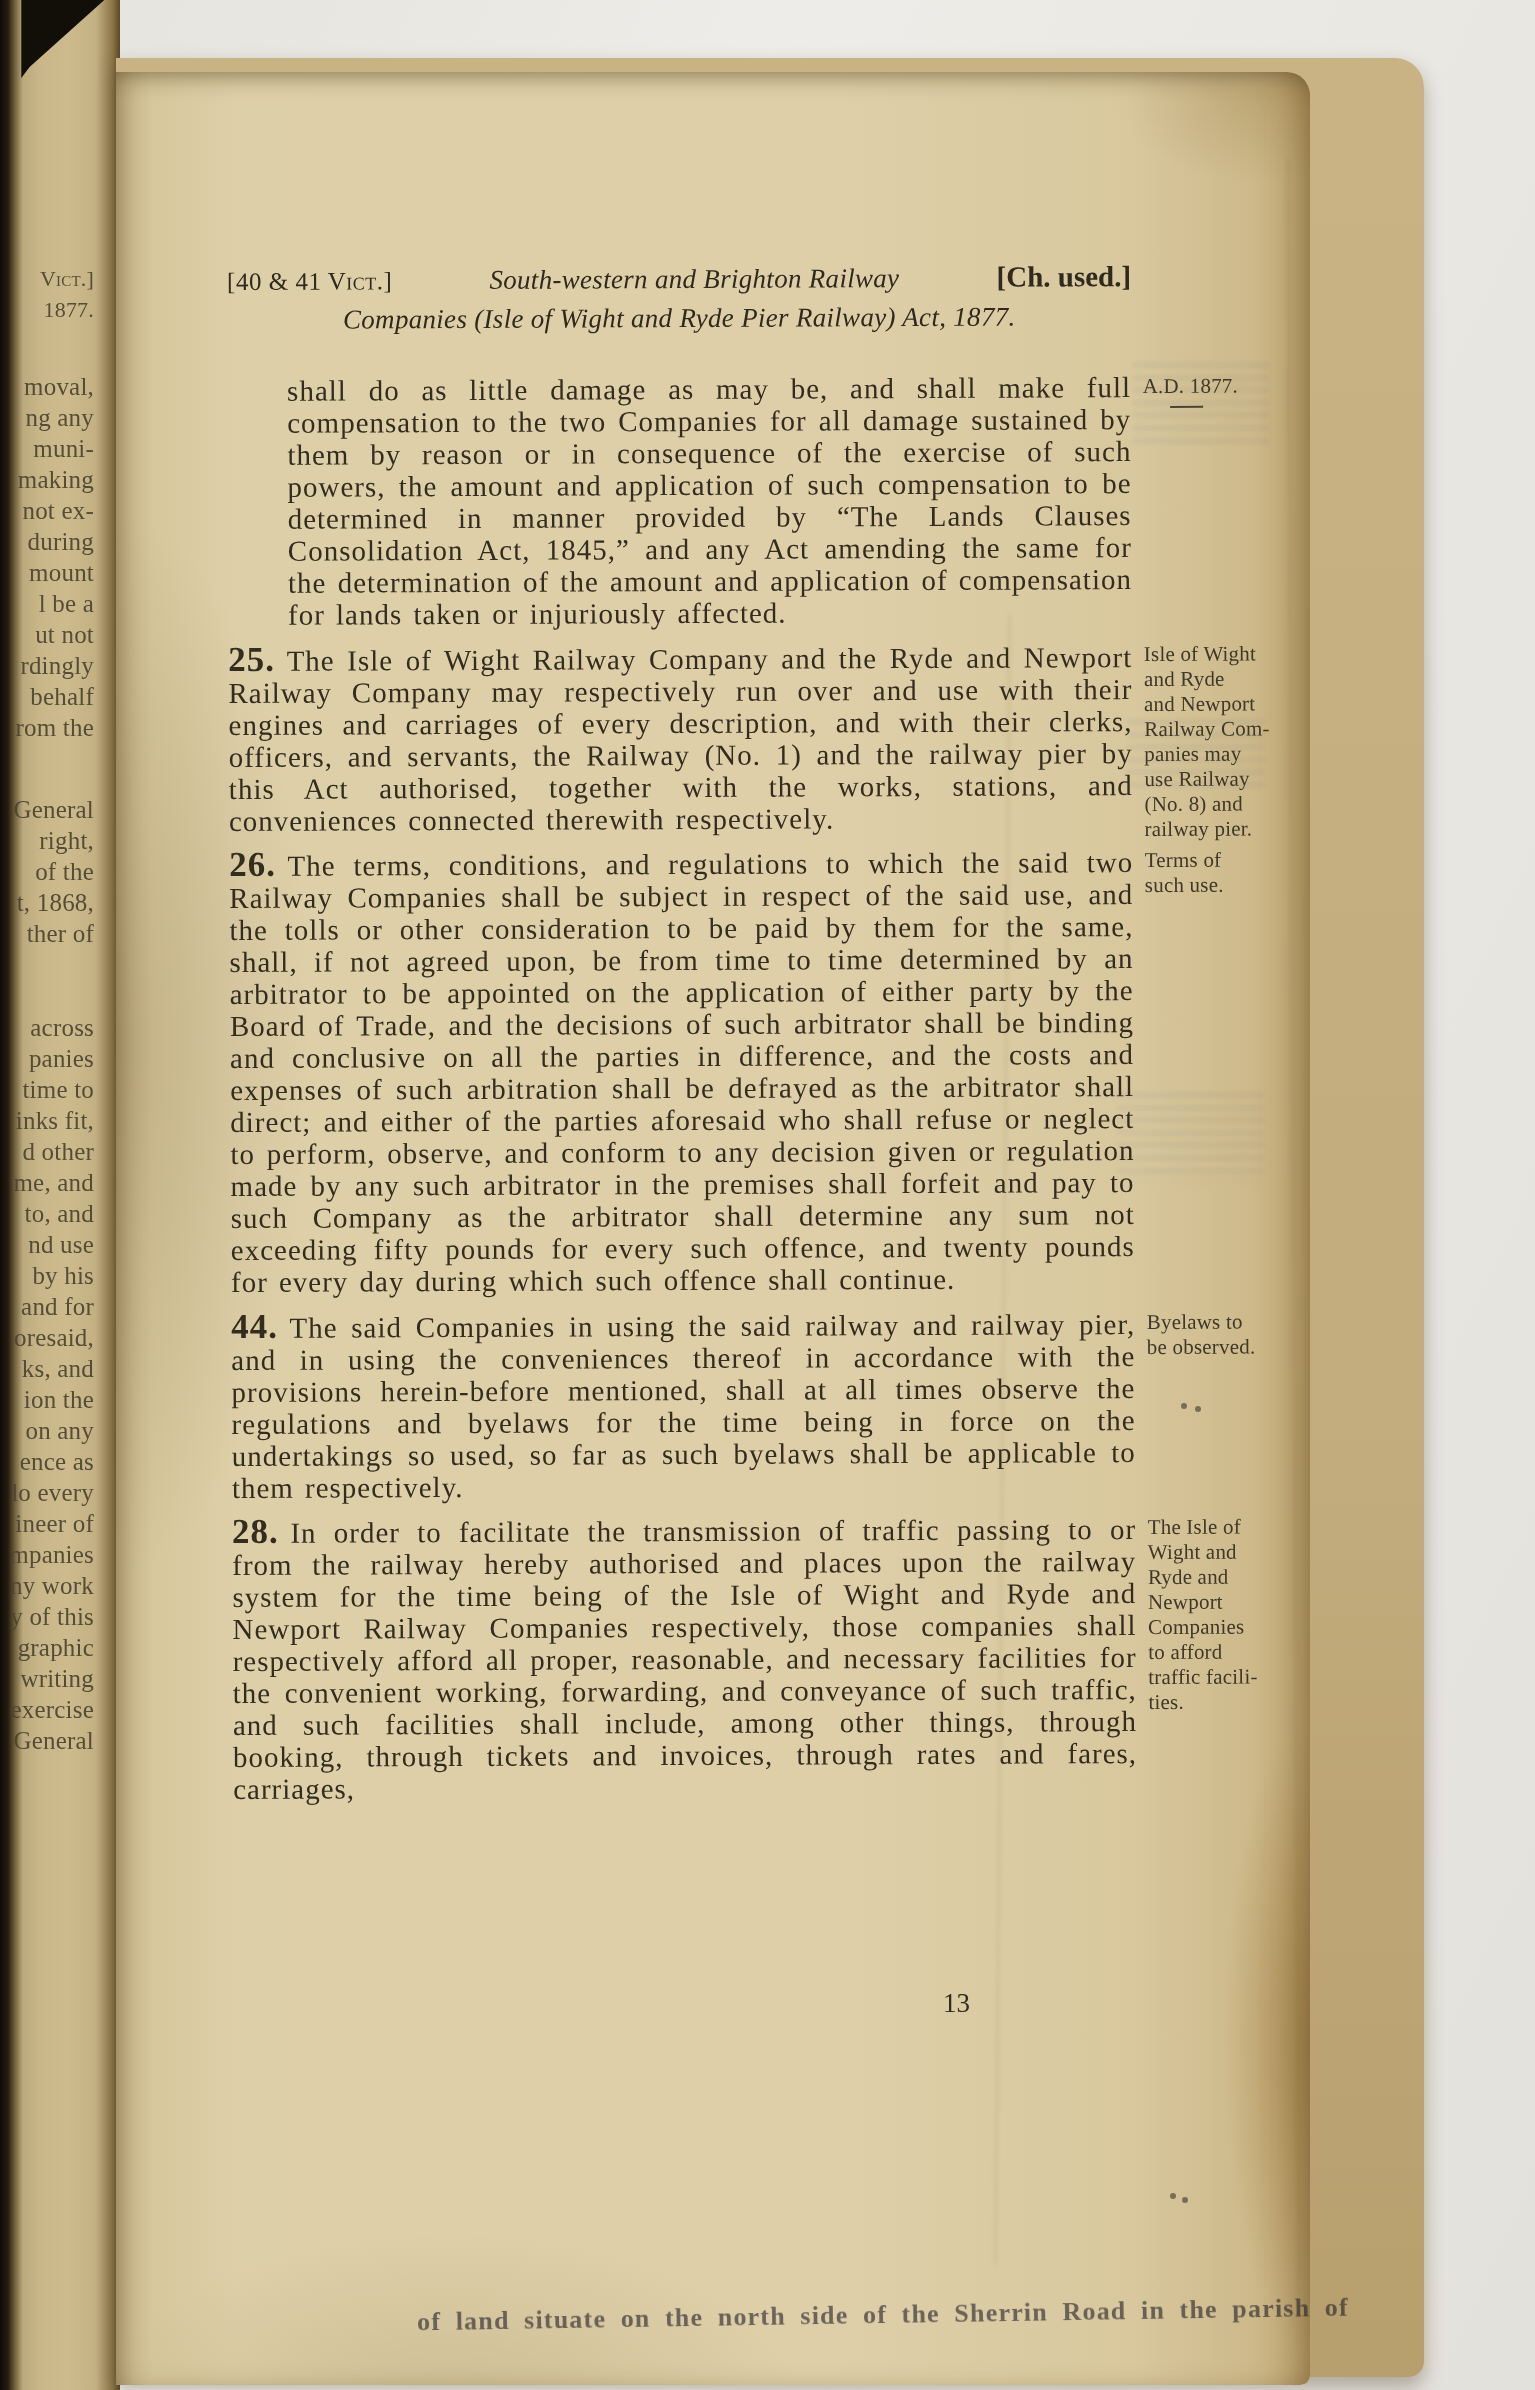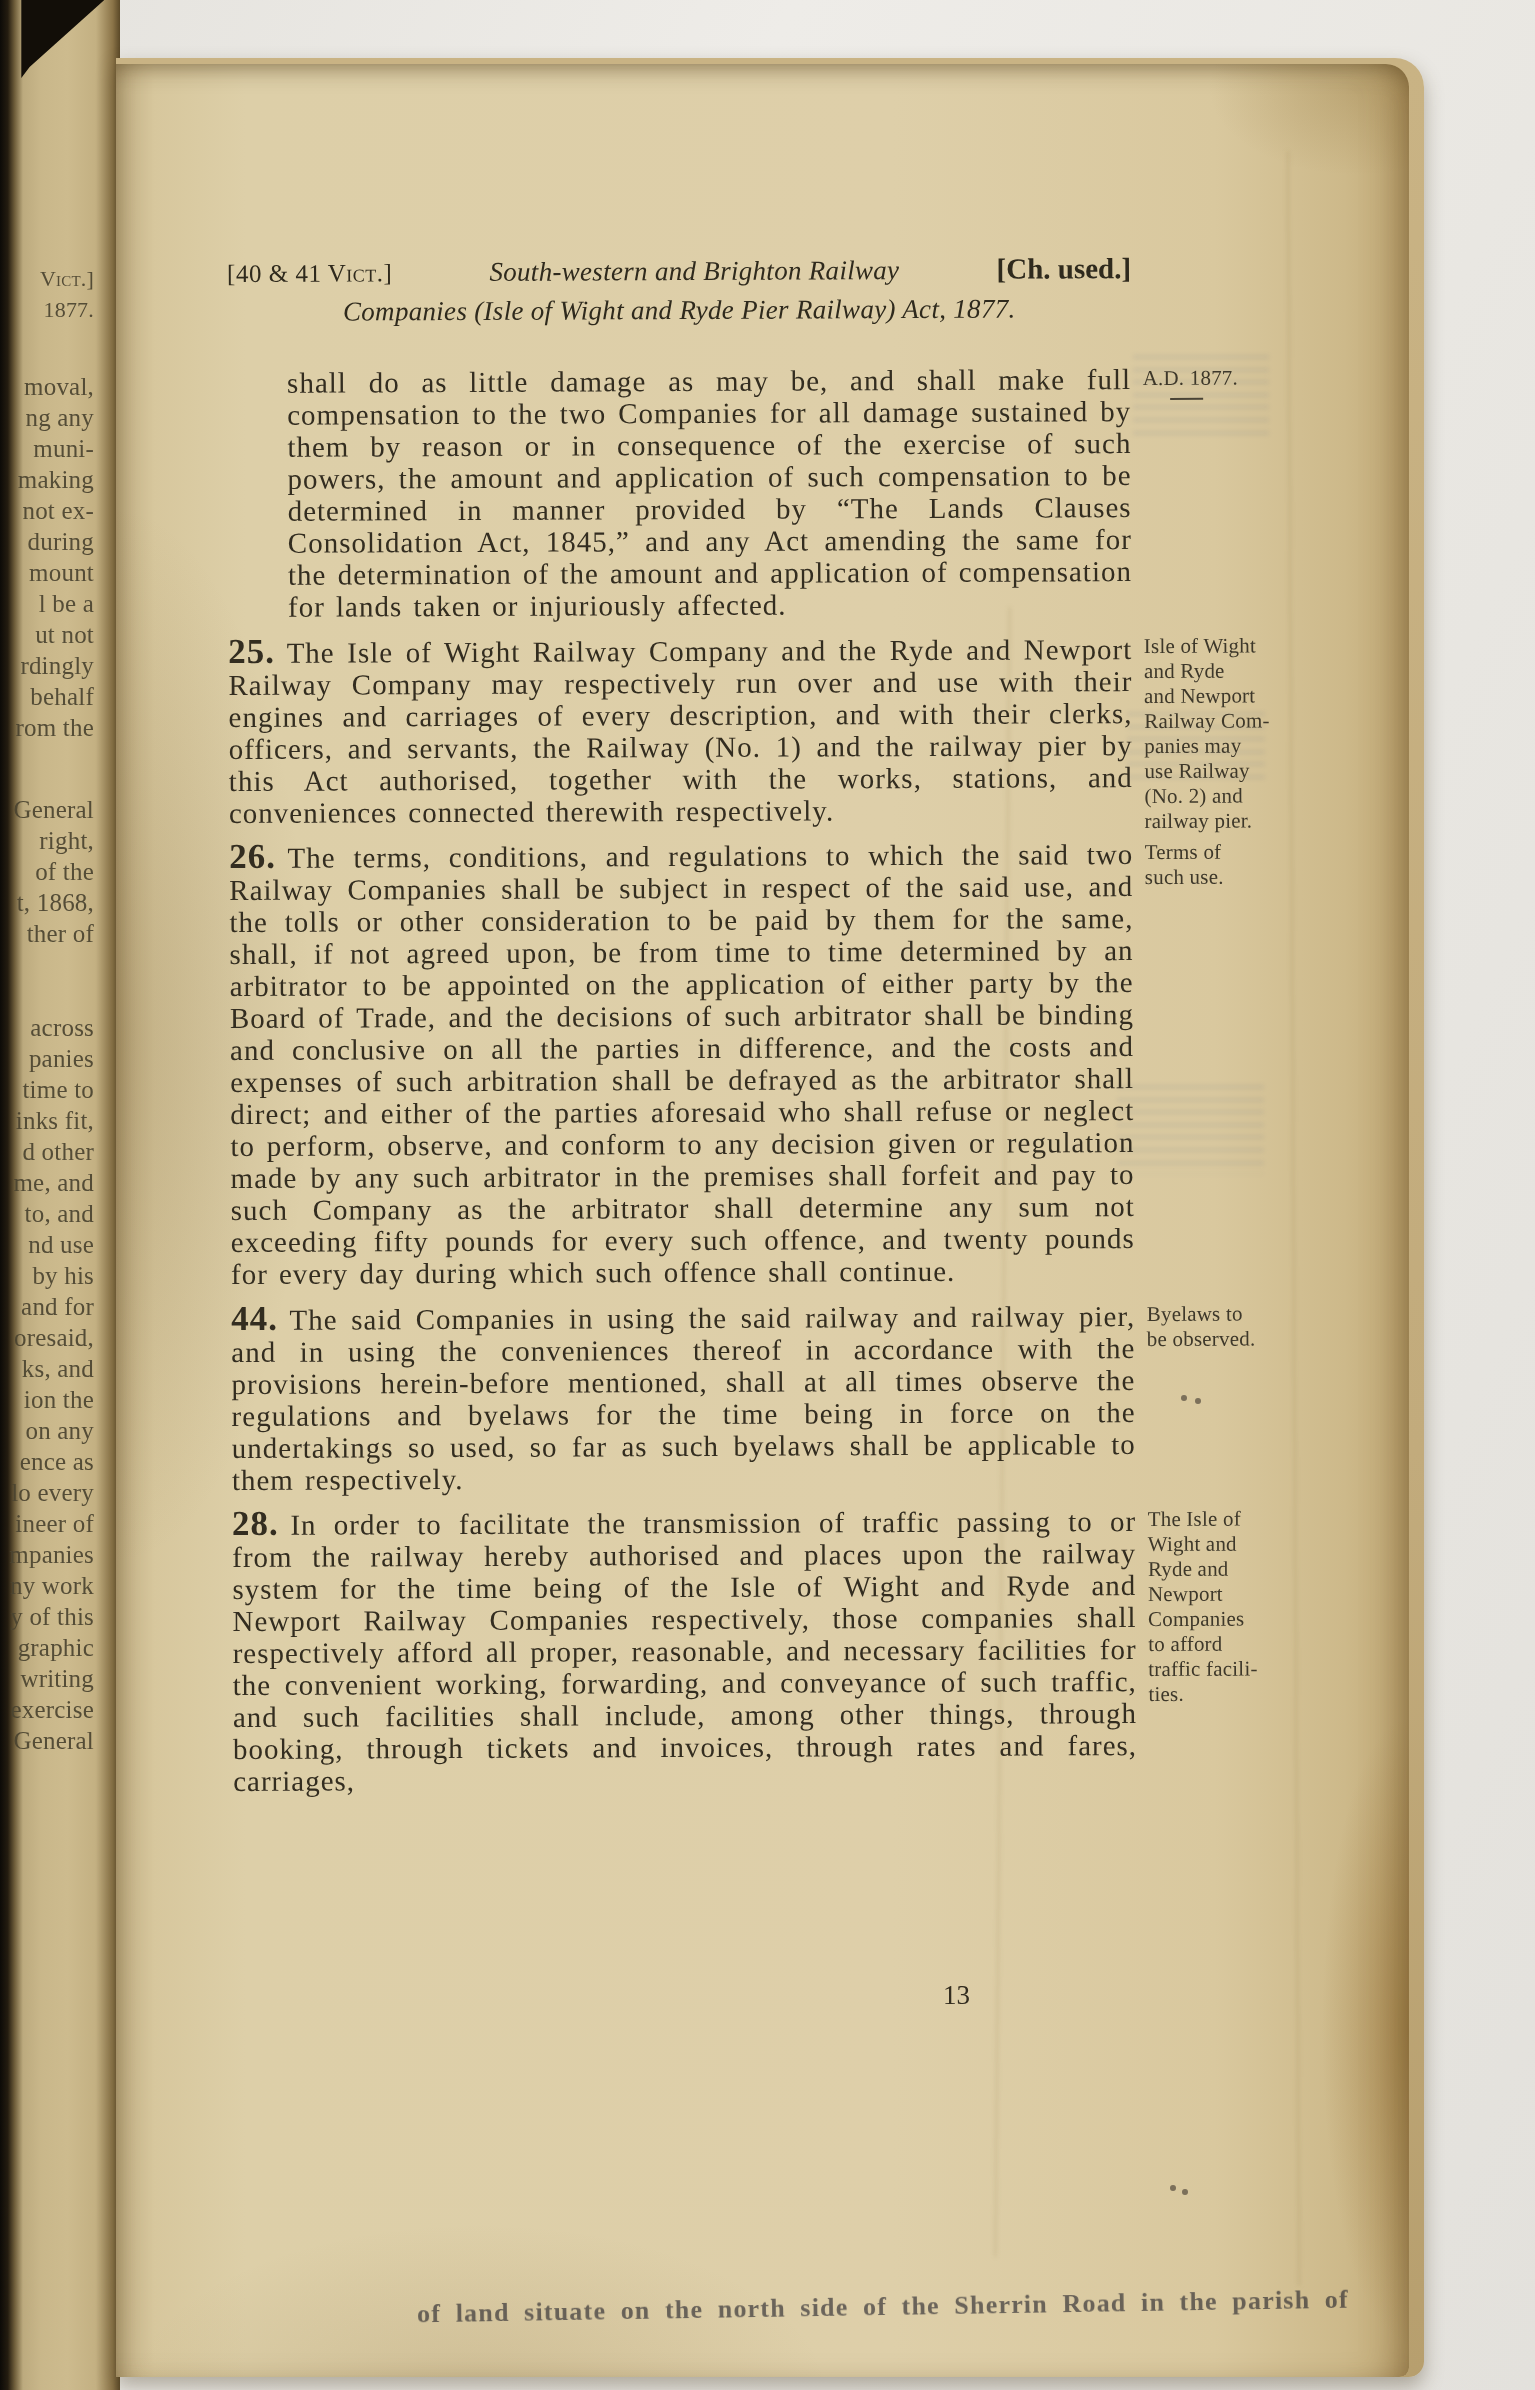--- a/index.html
+++ b/index.html
@@ -33,21 +33,21 @@
   .frag-d { top:1012px; }
 
   
   .page-under {
     position:absolute; left:116px; top:58px; width:1308px; height:2319px; z-index:4;
     background:linear-gradient(180deg,#c9b384 0%,#c2ab7c 60%,#b79f6e 100%);
     border-radius:0 29px 15.5px 0;
     box-shadow: 0 9.7px 19.4px rgba(70,58,32,.35);
   }
   .page {
-    position:absolute; left:116px; top:64px; width:1293px; height:2313px; z-index:5;
+    position:absolute; left:116px; top:72px; width:1194px; height:2313px; z-index:5;
     border-radius:0 23px 9.7px 0;
     background:
       radial-gradient(ellipse 116px 417px at 100% 85%, rgba(146,108,48,.50), rgba(146,108,48,0) 75%),
       radial-gradient(ellipse 213px 126px at 96% 1%, rgba(130,100,45,.22), rgba(130,100,45,0) 70%),
       radial-gradient(ellipse 505px 252px at 28% 101%, rgba(125,95,45,.16), rgba(125,95,45,0) 70%),
       radial-gradient(ellipse 272px 737px at 0% 42%, rgba(110,85,40,.20), rgba(110,85,40,0) 72%),
       linear-gradient(90deg, #c9b78b 0, #d7c79d 3%, #ddcfa8 10%, #decfa9 60%, #d9c89e 85%, #cdb98a 95%, #c0a875 100%);
     box-shadow:
       inset 0 15.5px 23px -13.6px rgba(90,70,35,.55),
       inset -27px 0 35px -17.5px rgba(110,80,35,.55),
@@ -182,21 +182,21 @@
       <span>shall do as little damage as may be, and shall make full compensation to the two Companies for all damage sustained by them by reason or in consequence of the exercise of such powers, the amount and application of such compensation to be determined in manner provided by “The Lands Clauses Consolidation Act, 1845,” and any Act amending the same for the determination of the amount and application of compensation for lands taken or injuriously affected.</span>
     </p>
 
     <p class="para">
       <span class="note">Isle of Wight
 and Ryde
 and Newport
 Railway Com-
 panies may
 use Railway
-(No. 2) and
+(No. 8) and
 railway pier.</span>
       <b class="secnum">25.</b><span>The Isle of Wight Railway Company and the Ryde and Newport Railway Company may respectively run over and use with their engines and carriages of every description, and with their clerks, officers, and servants, the Railway (No. 1) and the railway pier by this Act authorised, together with the works, stations, and conveniences connected therewith respectively.</span>
     </p>
 
     <p class="para">
       <span class="note">Terms of
 such use.</span>
       <b class="secnum">26.</b><span>The terms, conditions, and regulations to which the said two Railway Companies shall be subject in respect of the said use, and the tolls or other consideration to be paid by them for the same, shall, if not agreed upon, be from time to time determined by an arbitrator to be appointed on the application of either party by the Board of Trade, and the decisions of such arbitrator shall be binding and conclusive on all the parties in difference, and the costs and expenses of such arbitration shall be defrayed as the arbitrator shall direct; and either of the parties aforesaid who shall refuse or neglect to perform, observe, and conform to any decision given or regulation made by any such arbitrator in the premises shall forfeit and pay to such Company as the arbitrator shall determine any sum not exceeding fifty pounds for every such offence, and twenty pounds for every day during which such offence shall continue.</span>
     </p>
 

